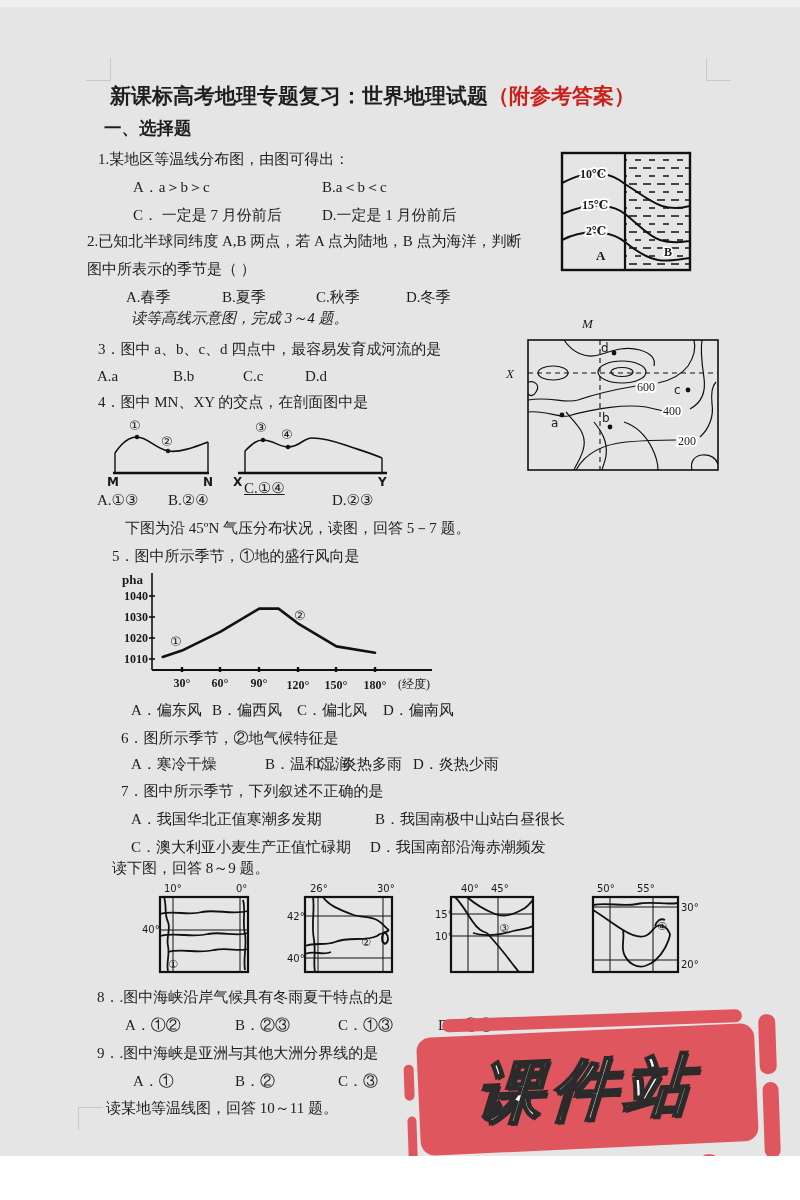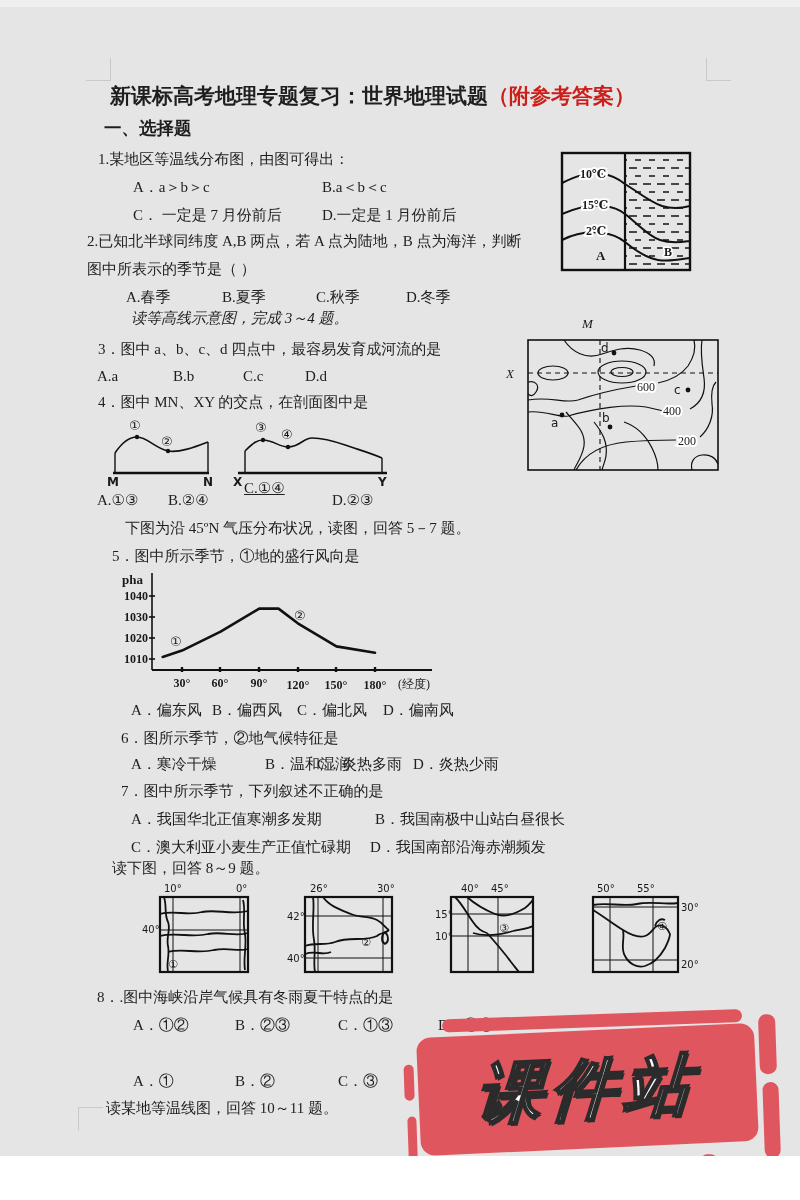--- a/index.html
+++ b/index.html
@@ -205,24 +205,25 @@
     <g fill="none" stroke="#111" stroke-width="1.8">
       <path d="M18,25 C32,22 48,27 62,24 C76,21 90,25 103,23"></path>
       <path d="M18,30 C28,36 38,44 48,50 C56,55 64,58 70,56 C76,54 78,48 82,46 C88,44 93,48 95,54"></path>
       <path d="M48,50 C50,60 45,68 50,76 C54,84 62,88 70,86 C80,83 86,75 90,68 C93,62 95,58 95,54"></path>
       <path d="M80,46 C82,40 86,38 90,40"></path>
     </g>
     <text x="82" y="50" font-size="11">④</text>
   </svg>
 
   <div class="txt" style="left:97px;top:987px;">8．.图中海峡沿岸气候具有冬雨夏干特点的是</div>
-  <div class="txt" style="left:133px;top:1015px;font-family:Liberation Serif, serif;">A．①②</div>
+  <div class="txt" style="left:125px;top:1015px;font-family:Liberation Serif, serif;">A．①②</div>
   <div class="txt" style="left:235px;top:1015px;">B．②③</div>
   <div class="txt" style="left:338px;top:1015px;">C．①③</div>
   <div class="txt" style="left:438px;top:1015px;">D．③④</div>
+  <div class="txt" style="left:97px;top:1043px;">9．.图中海峡是亚洲与其他大洲分界线的是</div>
   <div class="txt" style="left:133px;top:1071px;">A．①</div>
   <div class="txt" style="left:235px;top:1071px;">B．②</div>
   <div class="txt" style="left:338px;top:1071px;">C．③</div>
   <div class="txt" style="left:438px;top:1071px;">D．④</div>
   <div class="txt" style="left:106px;top:1098px;text-align:right;">读某地等温线图，回答 10～11 题。</div>
 
   <svg class="fig" style="left:558px;top:148px;" width="136" height="128" viewBox="0 0 136 128">
     <defs>
       <pattern id="sea" width="14" height="16" patternUnits="userSpaceOnUse">
         <line x1="1" y1="4" x2="9" y2="4" stroke="#111" stroke-width="1.5"></line>

